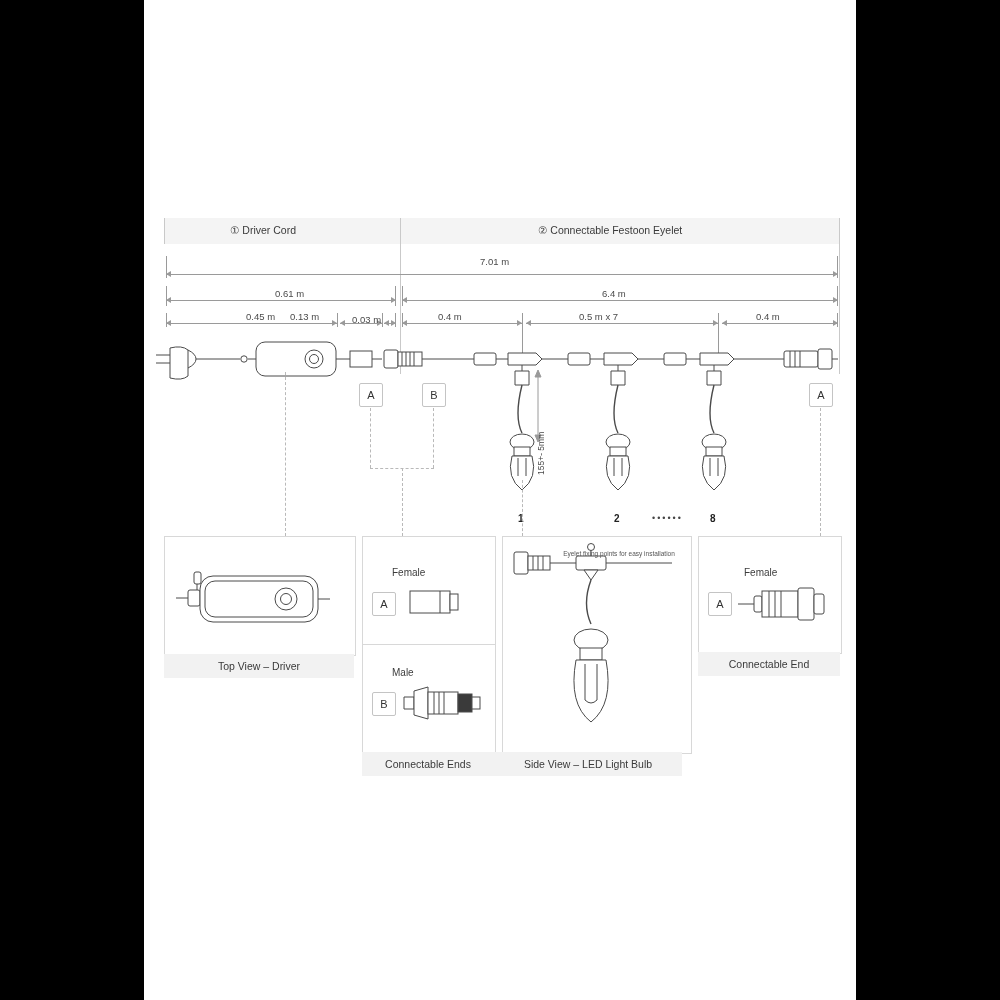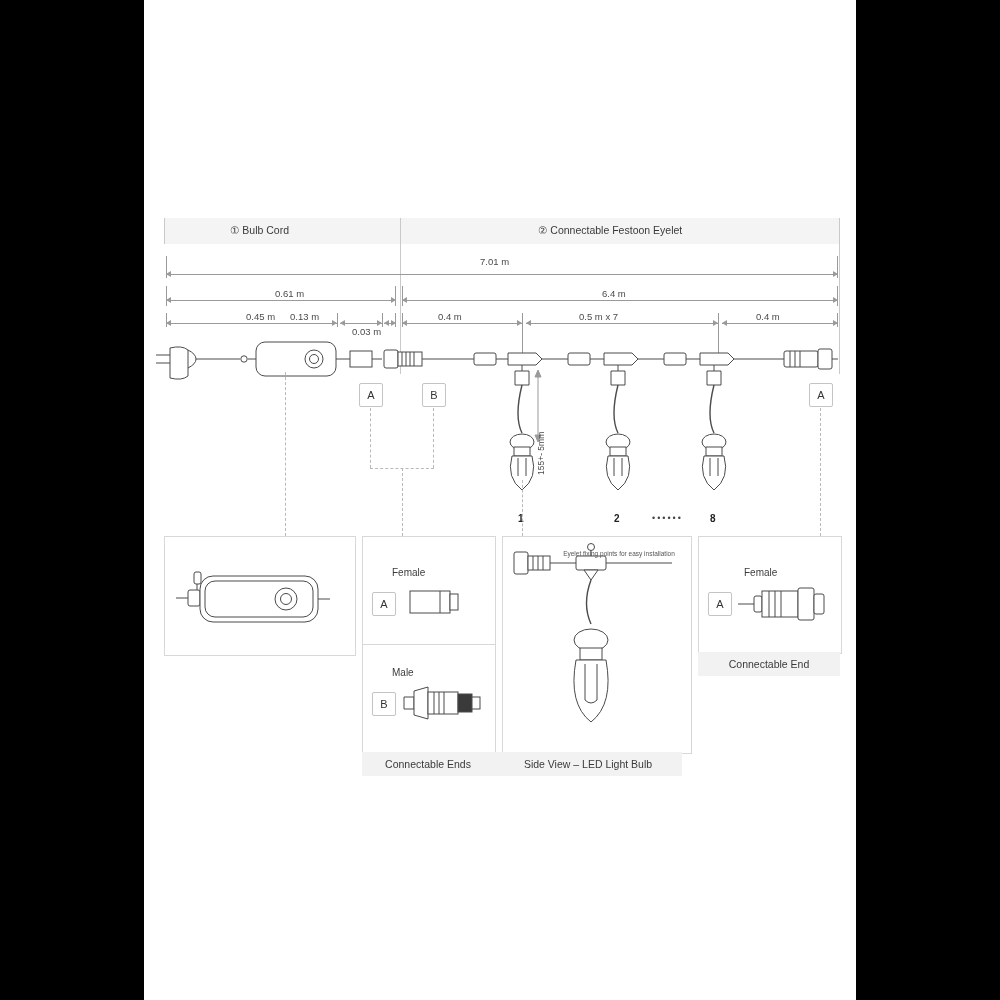--- a/index.html
+++ b/index.html
@@ -32,21 +32,21 @@
 
 <div id="page">
   <div id="sheet">
 
     <div class="hdr-band" style="left:20px;top:218px;width:236px;"></div>
     <div class="hdr-band" style="left:256px;top:218px;width:440px;"></div>
     <div class="vline" style="left:256px;top:218px;height:156px;"></div>
     <div class="vline" style="left:20px;top:218px;height:26px;"></div>
     <div class="vline" style="left:695px;top:218px;height:156px;"></div>
 
-    <div class="hdr-text" style="left:86px;top:224px;">① Bulb Cord</div>
+    <div class="hdr-text" style="left:86px;top:224px;">① Driver Cord</div>
     <div class="hdr-text" style="left:394px;top:224px;">② Connectable Festoon Eyelet</div>
 
     <div class="dim-line" style="left:22px;top:274px;width:672px;"></div>
     <div class="arrowL" style="left:22px;top:271px;"></div>
     <div class="arrowR" style="left:689px;top:271px;"></div>
     <div class="tick" style="left:22px;top:256px;height:22px;"></div>
     <div class="tick" style="left:693px;top:256px;height:22px;"></div>
     <div class="dim-text" style="left:336px;top:256px;">7.01 m</div>
 
     <div class="dim-line" style="left:22px;top:300px;width:230px;"></div>
@@ -69,21 +69,21 @@
     <div class="dim-text" style="left:62px;top:311px;margin-left:40px;">0.45 m</div>
 
     <div class="dim-line" style="left:196px;top:323px;width:42px;"></div>
     <div class="arrowL" style="left:196px;top:320px;"></div>
     <div class="arrowR" style="left:233px;top:320px;"></div>
     <div class="dim-text" style="left:146px;top:311px;">0.13 m</div>
 
     <div class="dim-line" style="left:240px;top:323px;width:12px;"></div>
     <div class="arrowL" style="left:240px;top:320px;"></div>
     <div class="arrowR" style="left:247px;top:320px;"></div>
-    <div class="dim-text" style="left:208px;top:326px;">0.03 m</div>
+    <div class="dim-text" style="left:208px;top:314px;">0.03 m</div>
 
     <div class="tick" style="left:22px;top:313px;height:14px;"></div>
     <div class="tick" style="left:193px;top:313px;height:14px;"></div>
     <div class="tick" style="left:238px;top:313px;height:14px;"></div>
     <div class="tick" style="left:251px;top:313px;height:14px;"></div>
 
     <div class="dim-line" style="left:258px;top:323px;width:120px;"></div>
     <div class="arrowL" style="left:258px;top:320px;"></div>
     <div class="arrowR" style="left:373px;top:320px;"></div>
     <div class="dim-text" style="left:294px;top:311px;">0.4 m</div>
@@ -212,20 +212,21 @@
         <rect x="24" y="54" width="12" height="16" rx="2" fill="#fff"></rect>
         <rect x="30" y="36" width="7" height="12" rx="2" fill="#fff"></rect>
         <line x1="33" y1="48" x2="33" y2="54"></line>
         <rect x="36" y="40" width="118" height="46" rx="13" fill="#fff"></rect>
         <rect x="41" y="45" width="108" height="36" rx="10" fill="#fff"></rect>
         <circle cx="122" cy="63" r="11" fill="#fff"></circle>
         <circle cx="122" cy="63" r="5.5" fill="#fff"></circle>
         <line x1="154" y1="63" x2="166" y2="63"></line>
       </g>
     </svg>
+    <div class="panel-cap" style="left:20px;top:654px;width:190px;">Top View – Driver</div>
 
     <div class="panel" style="left:218px;top:536px;width:132px;height:108px;"></div>
     <div class="lbl" style="left:248px;top:567px;">Female</div>
     <div class="badge" style="left:228px;top:592px;">A</div>
     <svg width="90" height="40" style="position:absolute;left:258px;top:583px;">
       <g fill="none" stroke="#4a4a4a" stroke-width="1">
         <rect x="8" y="8" width="40" height="22" fill="#fff"></rect>
         <line x1="38" y1="8" x2="38" y2="30"></line>
         <rect x="48" y="11" width="8" height="16" fill="#fff"></rect>
       </g>

